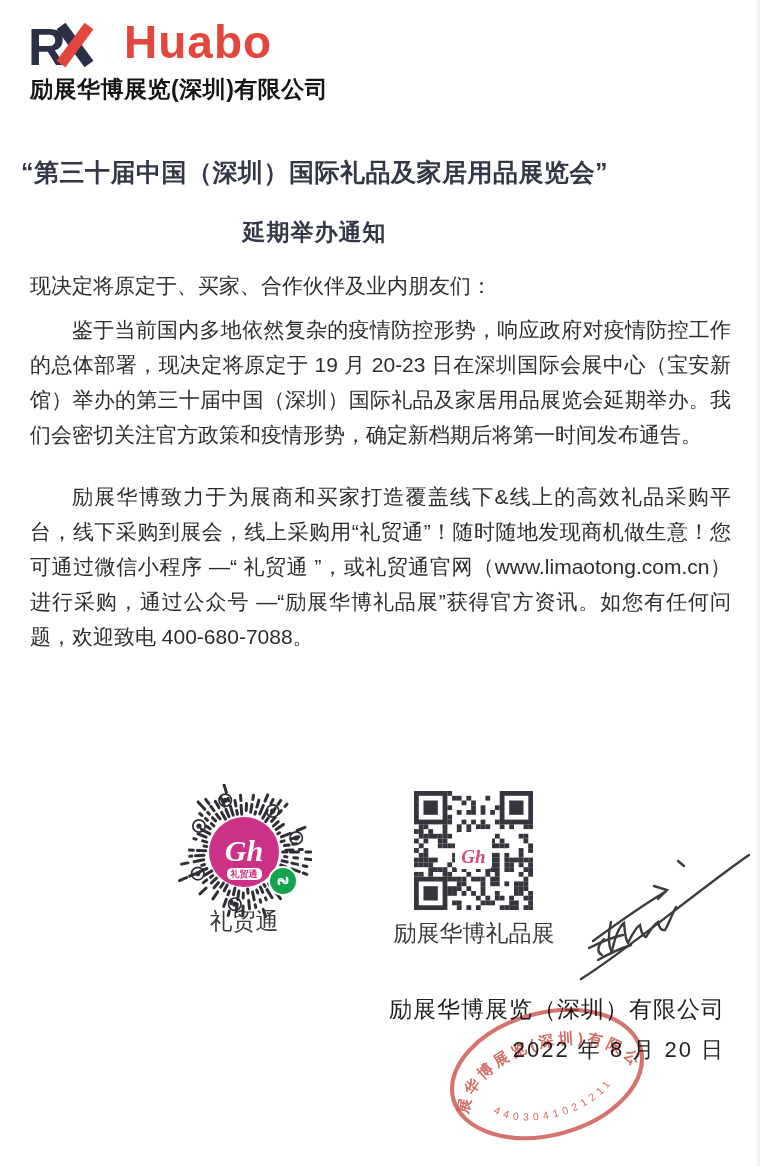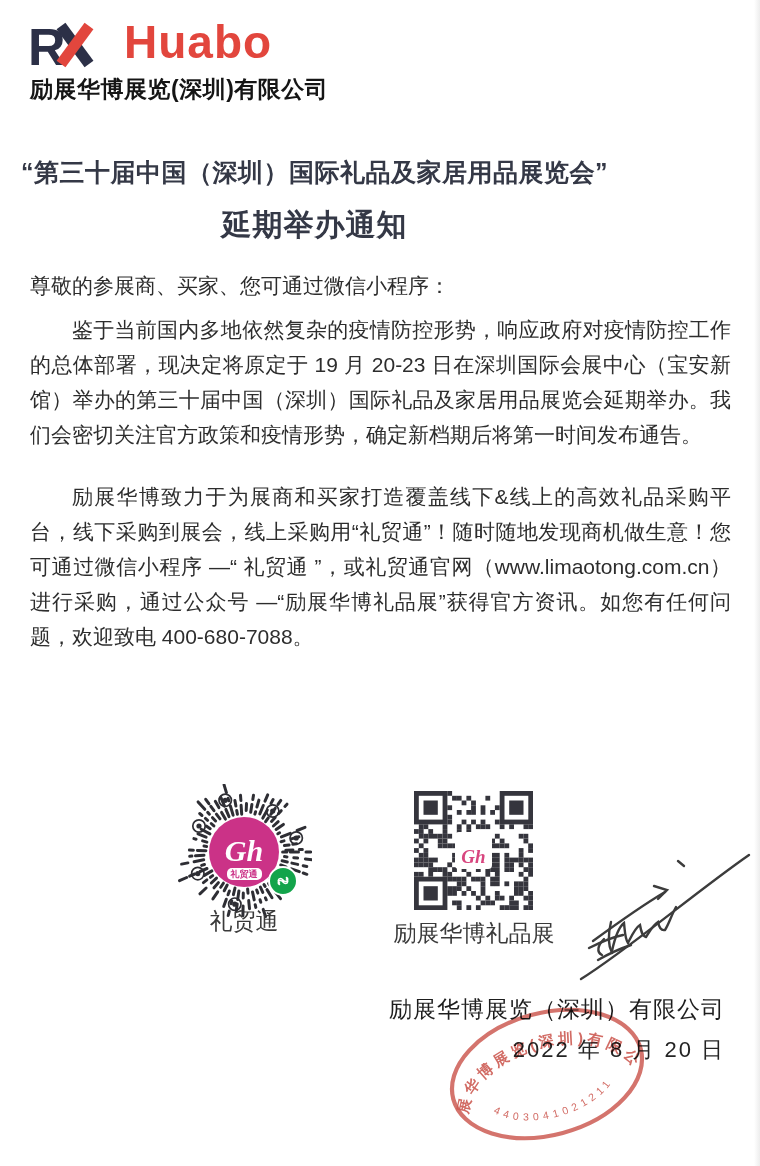--- a/index.html
+++ b/index.html
@@ -11,21 +11,21 @@
   
   .logo-rx{position:absolute;left:30px;top:20px;}
   .logo-brand{position:absolute;left:116px;top:15px;font-size:46px;font-weight:bold;
     letter-spacing:1px;color:#e2463d;margin-left:8px;}
   .company-line{position:absolute;left:30px;top:74px;font-size:23px;font-weight:bold;
     color:#151515;letter-spacing:0.5px;}
 
   
   .title-block{position:absolute;left:0;top:156px;width:629px;text-align:center;color:#343846;}
   .title-line1{font-size:25px;font-weight:bold;letter-spacing:0.5px;}
-  .title-line2{font-size:30px;font-weight:bold;margin-top:16px;letter-spacing:1px;}
+  .title-line2{font-size:23px;font-weight:bold;margin-top:28px;letter-spacing:1px;}
 
   
   .body-block{position:absolute;left:30px;top:268px;width:701px;font-size:21px;
     line-height:35px;color:#2d2d2d;text-align:justify;}
   .body-block p{margin:0;}
   .greeting{margin-bottom:9px !important;}
   .para{text-indent:2em;}
   .para-1{margin-bottom:27px !important;}
   .para-2{margin-bottom:22px !important;}
 
@@ -72,21 +72,21 @@
   </svg>
   <div class="logo-brand">Huabo</div>
   <div class="company-line">励展华博展览(深圳)有限公司</div>
 
   <div class="title-block">
     <div class="title-line1">“第三十届中国（深圳）国际礼品及家居用品展览会”</div>
     <div class="title-line2">延期举办通知</div>
   </div>
 
   <div class="body-block">
-    <p class="greeting">尊敬的参展商、买家、您可通过微信小程序：</p>
+    <p class="greeting">现决定将原定于、买家、合作伙伴及业内朋友们：</p>
     <p class="para para-1">鉴于当前国内多地依然复杂的疫情防控形势，响应政府对疫情防控工作的总体部署，现决定将原定于 19 月 20-23 日在深圳国际会展中心（宝安新馆）举办的第三十届中国（深圳）国际礼品及家居用品展览会延期举办。我们会密切关注官方政策和疫情形势，确定新档期后将第一时间发布通告。</p>
     <p class="para">励展华博致力于为展商和买家打造覆盖线下&amp;线上的高效礼品采购平台，线下采购到展会，线上采购用“礼贸通”！随时随地发现商机做生意！您可通过微信小程序 —“ 礼贸通 ”，或礼贸通官网（www.limaotong.com.cn）进行采购，通过公众号 —“励展华博礼品展”获得官方资讯。如您有任何问题，欢迎致电 400-680-7088。</p>
   </div>
 
   <svg class="qr-mini" id="mini-qr" width="136" height="136" viewBox="0 0 136 136">
       <g stroke="#2e2e34" stroke-width="3" stroke-linecap="round" fill="none">
         <line x1="106.6" y1="68.0" x2="110.8" y2="68.0"></line>
         <line x1="114.3" y1="68.0" x2="122.5" y2="68.0"></line>
         <line x1="130.0" y1="68.0" x2="134.8" y2="68.0"></line>
         <line x1="108.5" y1="72.6" x2="111.0" y2="72.9"></line>

